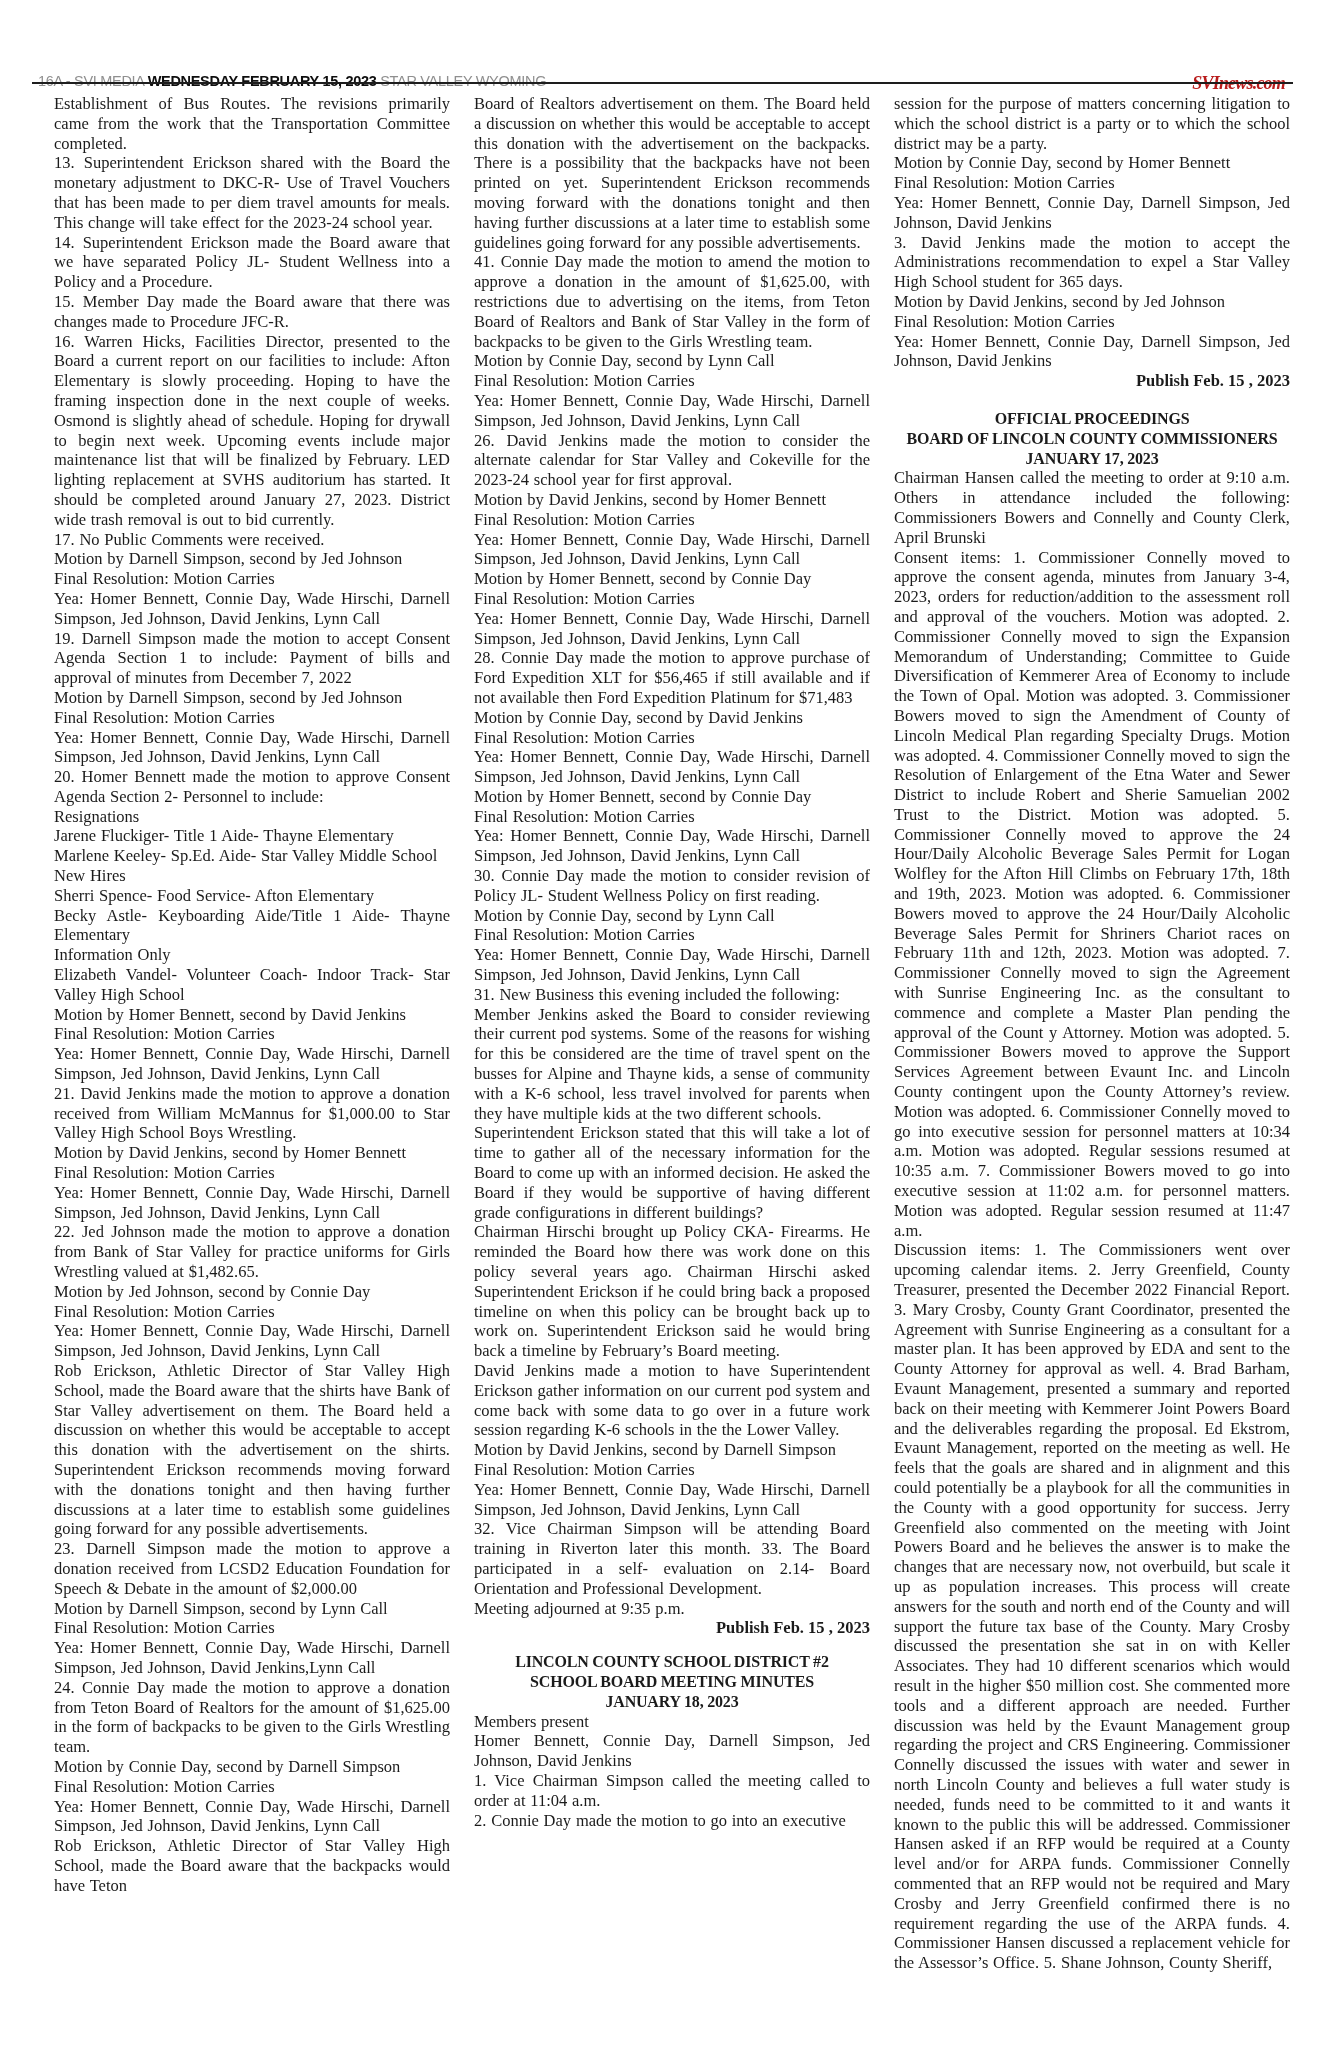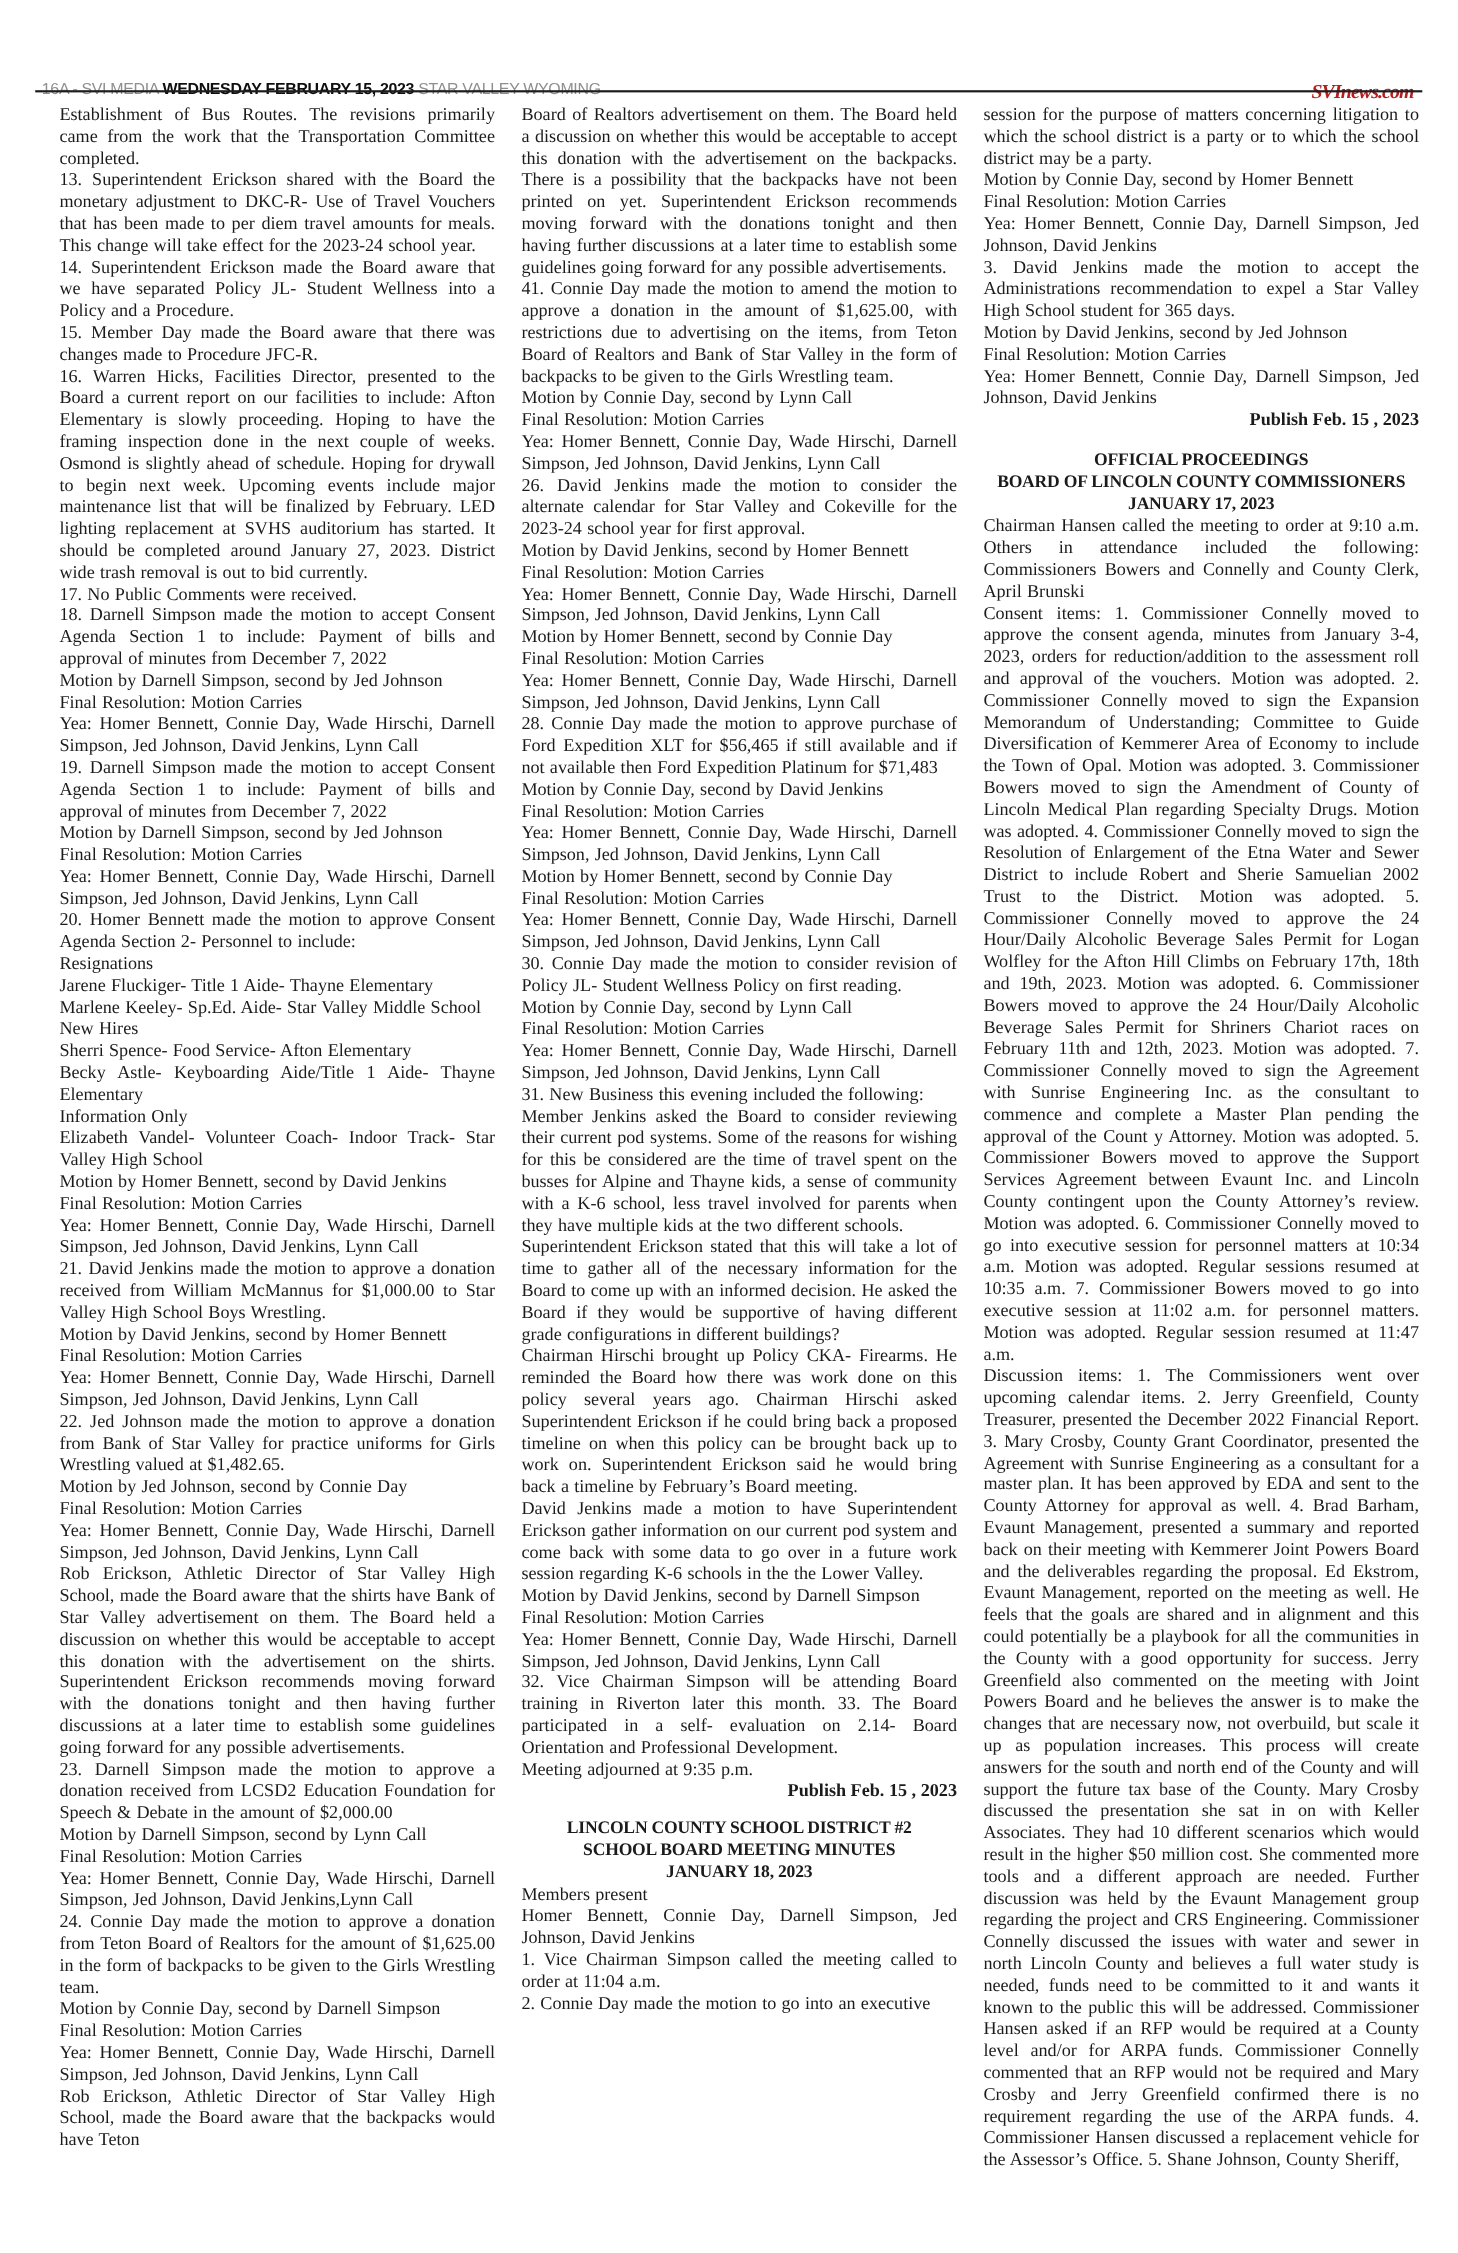--- a/index.html
+++ b/index.html
@@ -51,21 +51,20 @@
 <div class="rule"></div>
 
 <div class="columns">
   <div class="col">
       <div class="blk body">Establishment of Bus Routes. The revisions primarily came from the work that the Transportation  Committee completed.</div>
       <div class="blk body">13. Superintendent Erickson shared with the Board the monetary adjustment to DKC-R- Use of Travel  Vouchers that has been made to per diem travel amounts for meals. This change will take effect for the  2023-24 school year.</div>
       <div class="blk body">14. Superintendent Erickson made the Board aware that we have separated Policy JL- Student  Wellness into a Policy and a Procedure.</div>
       <div class="blk body">15. Member Day made the Board aware that there was changes made to Procedure JFC-R.</div>
       <div class="blk body">16. Warren Hicks, Facilities Director, presented to the Board a current report on our facilities to include: Afton Elementary is slowly proceeding. Hoping to have the framing inspection done in the next couple of weeks. Osmond is slightly ahead of schedule. Hoping for drywall to begin next week. Upcoming events  include major maintenance list that will be finalized by February. LED lighting replacement at SVHS  auditorium has started. It should be completed around January 27, 2023. District wide trash removal is  out to bid currently.</div>
       <div class="blk body">17. No Public Comments were received.</div>
-      <div class="blk body">18. Darnell Simpson made the motion to accept Consent Agenda Section 1 to include: Payment of bills  and approval of minutes from December 7, 2022</div>
       <div class="blk body">Motion by Darnell Simpson, second by Jed Johnson</div>
       <div class="blk body">Final Resolution: Motion Carries</div>
       <div class="blk body">Yea: Homer Bennett, Connie Day, Wade Hirschi, Darnell Simpson, Jed Johnson, David Jenkins, Lynn  Call</div>
       <div class="blk body">19. Darnell Simpson made the motion to accept Consent Agenda Section 1 to include: Payment of bills  and approval of minutes from December 7, 2022</div>
       <div class="blk body">Motion by Darnell Simpson, second by Jed Johnson</div>
       <div class="blk body">Final Resolution: Motion Carries</div>
       <div class="blk body">Yea: Homer Bennett, Connie Day, Wade Hirschi, Darnell Simpson, Jed Johnson, David Jenkins, Lynn  Call</div>
       <div class="blk body">20. Homer Bennett made the motion to approve Consent Agenda Section 2- Personnel to include:</div>
       <div class="blk body">Resignations</div>
       <div class="blk body">Jarene Fluckiger- Title 1 Aide- Thayne Elementary</div>

